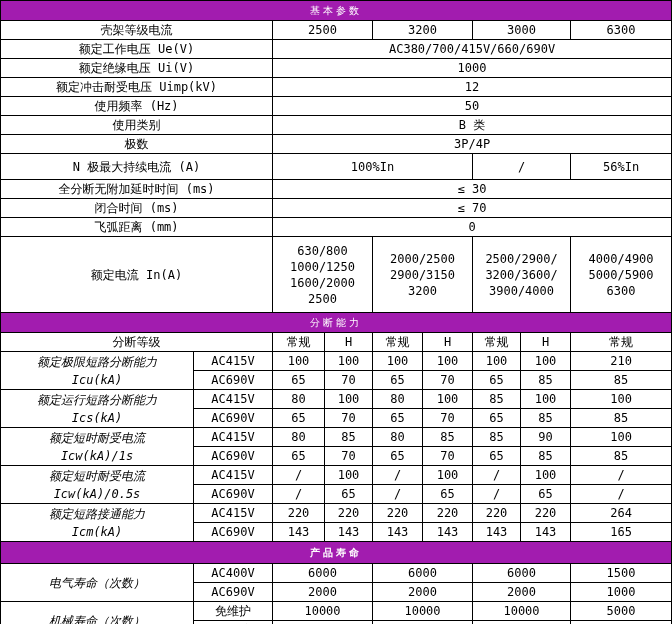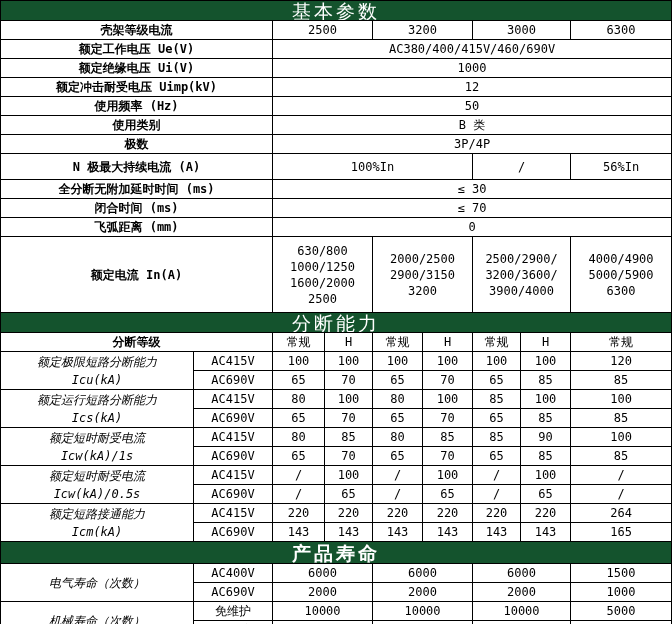--- a/index.html
+++ b/index.html
@@ -19,26 +19,25 @@
     text-align: center;
     vertical-align: middle;
     padding: 0;
     height: 18px;
     line-height: 16px;
     overflow: hidden;
   }
   td.label {
     text-align: left;
     padding-left: 4px;
-    font-weight: bold;
   }
   tr.section-row td {
-    background: #14532d;
+    background: #a21caf;
     color: #ffffff;
-    font-size: 19px;
+    font-size: 10px;
     height: 19px;
     letter-spacing: 3px;
     font-weight: normal;
   }
   tr.life-section-row td { height: 21px; font-weight: bold; }
   tr.npole-row td { height: 25px; margin-left: 12px; }
   tr.rated-row td { height: 75px; }
   td.multi {
     white-space: pre-line;
     line-height: 18px;
@@ -76,21 +75,21 @@
   <tr>
     <td class="label" colspan="2">壳架等级电流</td>
     <td colspan="2">2500</td>
     <td colspan="2">3200</td>
     <td colspan="2">3000</td>
     <td>6300</td>
   </tr>
 
   <tr>
     <td class="label" colspan="2">额定工作电压 Ue(V)</td>
-    <td colspan="7">AC380/400/415V/460/690V</td>
+    <td colspan="7">AC380/700/415V/660/690V</td>
   </tr>
   <tr>
     <td class="label" colspan="2">额定绝缘电压 Ui(V)</td>
     <td colspan="7">1000</td>
   </tr>
   <tr>
     <td class="label" colspan="2">额定冲击耐受电压 Uimp(kV)</td>
     <td colspan="7">12</td>
   </tr>
   <tr>
@@ -163,21 +162,21 @@
       <div class="pl-line">额定极限短路分断能力</div>
       <div class="pl-line">Icu(kA)</div>
     </td>
     <td>AC415V</td>
     <td>100</td>
     <td>100</td>
     <td>100</td>
     <td>100</td>
     <td>100</td>
     <td>100</td>
-    <td>120</td>
+    <td>210</td>
   </tr>
   <tr>
     <td>AC690V</td>
     <td>65</td>
     <td>70</td>
     <td>65</td>
     <td>70</td>
     <td>65</td>
     <td>85</td>
     <td>85</td>

